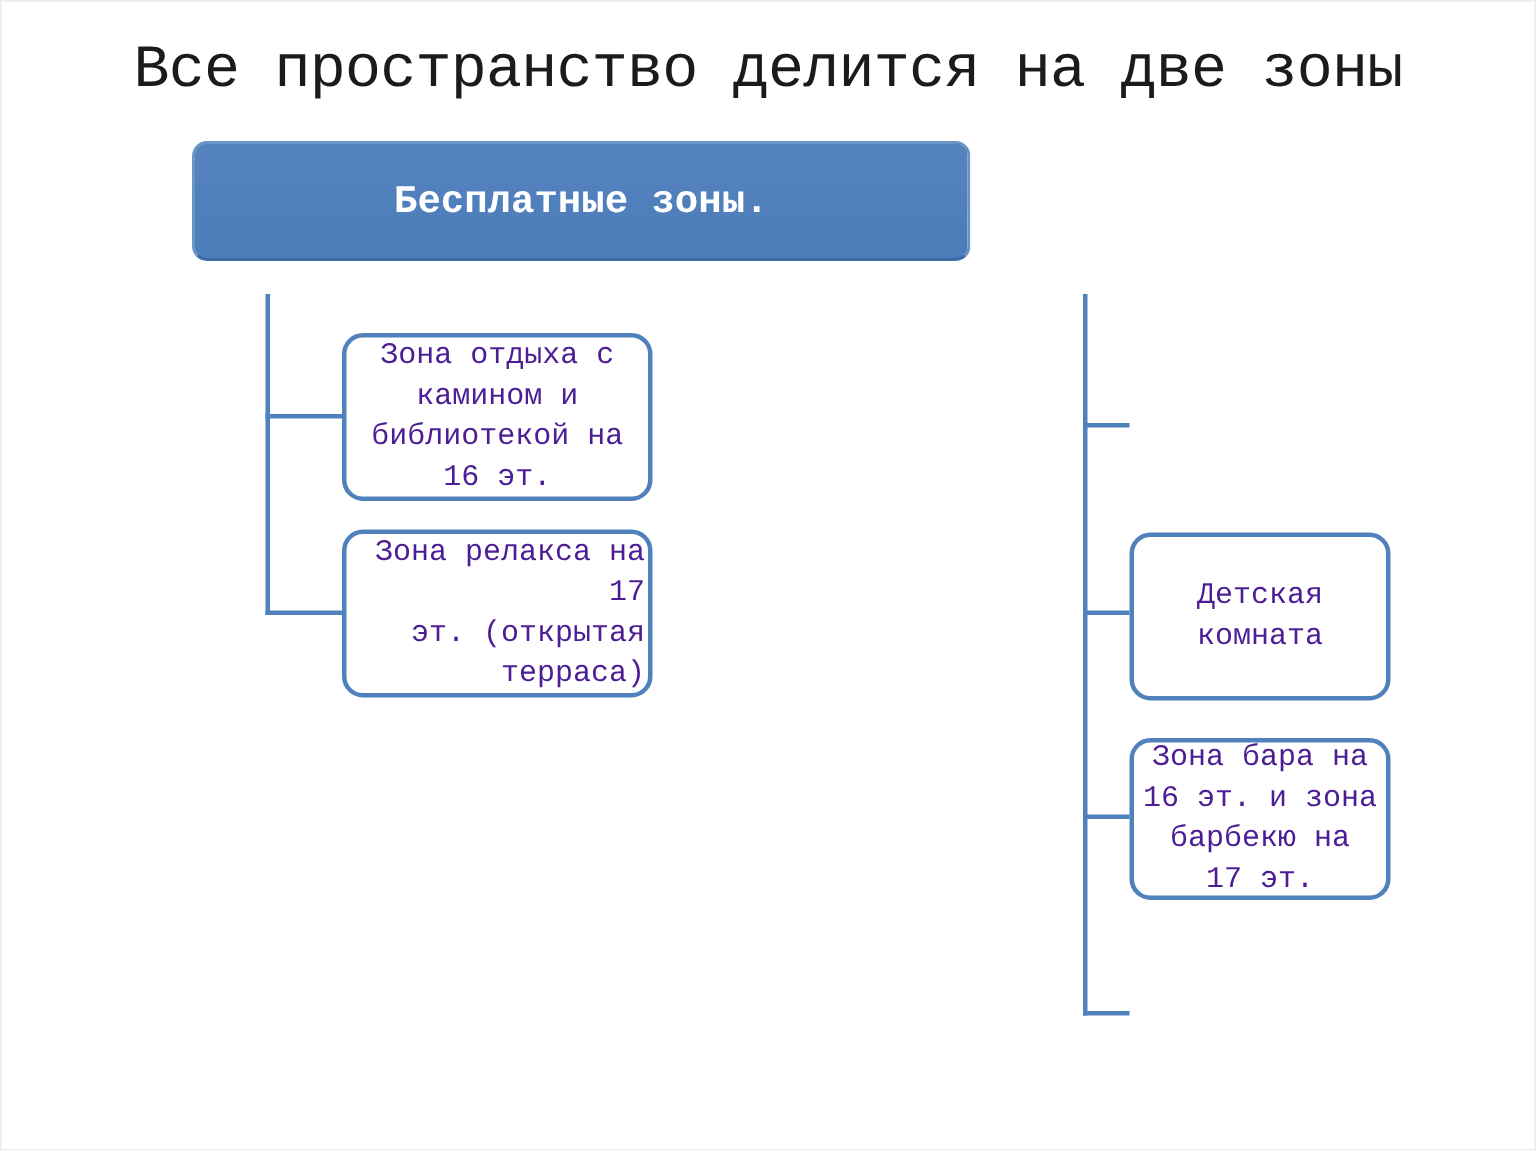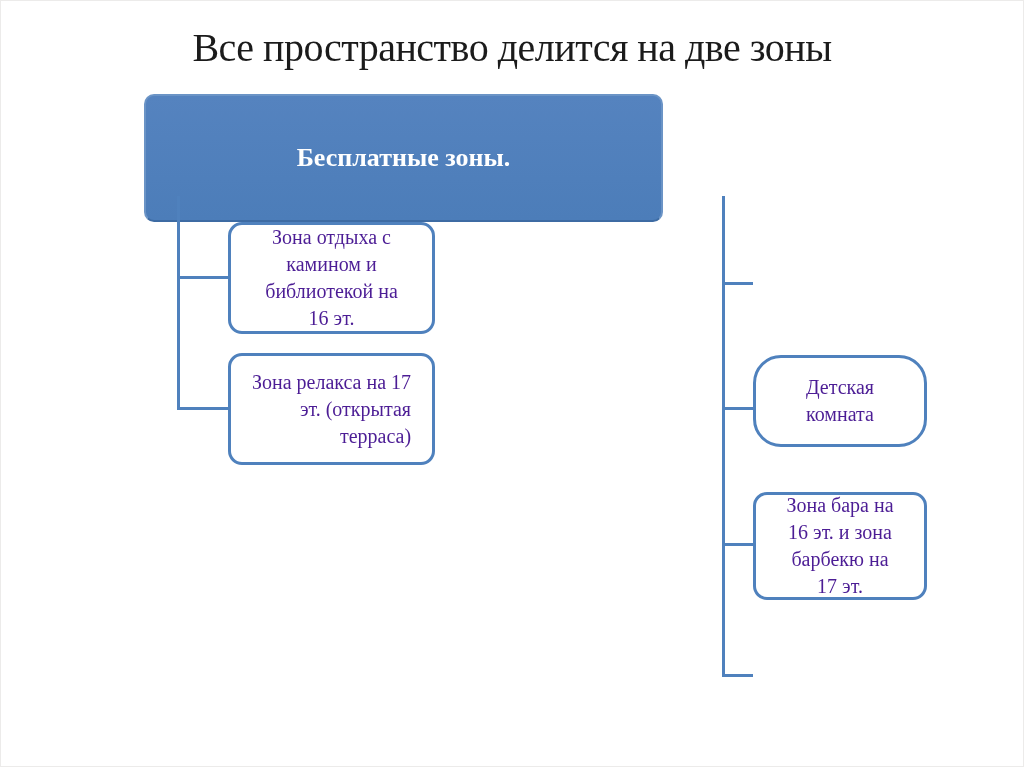--- a/index.html
+++ b/index.html
@@ -1,21 +1,21 @@
 <!DOCTYPE html>
 <html><head>
 <meta charset="utf-8">
 <style>
   html,body{margin:0;padding:0;background:#ffffff;}
   .slide{
     position:relative;
     width:1024px;height:767px;
     background:#ffffff;
     box-shadow: inset 0 0 0 1px #ecebea;
-    font-family:Liberation Serif, serif;
+    font-family:Liberation Mono, monospace;
     overflow:hidden;
   }
   .title{
     position:absolute;
     top:22px;left:0;width:100%;
     margin:0;
     text-align:center;
     font-size:40px;
     line-height:52px;
     font-weight:400;
@@ -27,40 +27,40 @@
     background:linear-gradient(180deg,#5583bf 0%,#4c7db9 100%);
     border:2px solid #6b94c6;
     border-bottom-color:#3d6ba3;
     border-radius:10px;
     box-sizing:border-box;
     display:flex;align-items:center;justify-content:center;
     color:#ffffff;
     font-size:26px;font-weight:700;
     text-align:center;
   }
-  .p-left{left:144px;top:94px;width:519px;height:128px;}
+  .p-left{left:128px;top:94px;width:519px;height:80px;}
   .p-right{left:703px;top:94px;width:237px;height:102px;}
   .node{
     position:absolute;
     background:#ffffff;
     border:3px solid #4f81bd;
     border-radius:14px;
     box-sizing:border-box;
     display:flex;align-items:center;justify-content:center;
     color:#4c1d95;
     font-size:20px;
     line-height:27px;
     text-align:center;
     white-space:pre-line;
     padding:2px;
   }
   .n-l0{left:228px;top:222px;width:207px;height:112px;}
   .n-l1{left:228px;top:353px;width:207px;height:112px;text-align:right;}
   .n-r0{left:753px;top:230px;width:174px;height:107px;}
-  .n-r1{left:753px;top:355px;width:174px;height:92px;border-radius:28px;}
+  .n-r1{left:753px;top:355px;width:174px;height:112px;}
   .n-r2{left:753px;top:492px;width:174px;height:108px;}
   .n-r3{left:753px;top:623px;width:174px;height:106px;}
   .conn{position:absolute;background:#4f81bd;}
   .cv-l{left:177px;top:196px;width:3px;height:214px;}
   .ch-l0{left:177px;top:276px;width:51px;height:3px;}
   .ch-l1{left:177px;top:407px;width:51px;height:3px;}
   .cv-r{left:722px;top:196px;width:3px;height:481px;}
   .ch-r0{left:722px;top:282px;width:31px;height:3px;}
   .ch-r1{left:722px;top:407px;width:31px;height:3px;}
   .ch-r2{left:722px;top:543px;width:31px;height:3px;}

